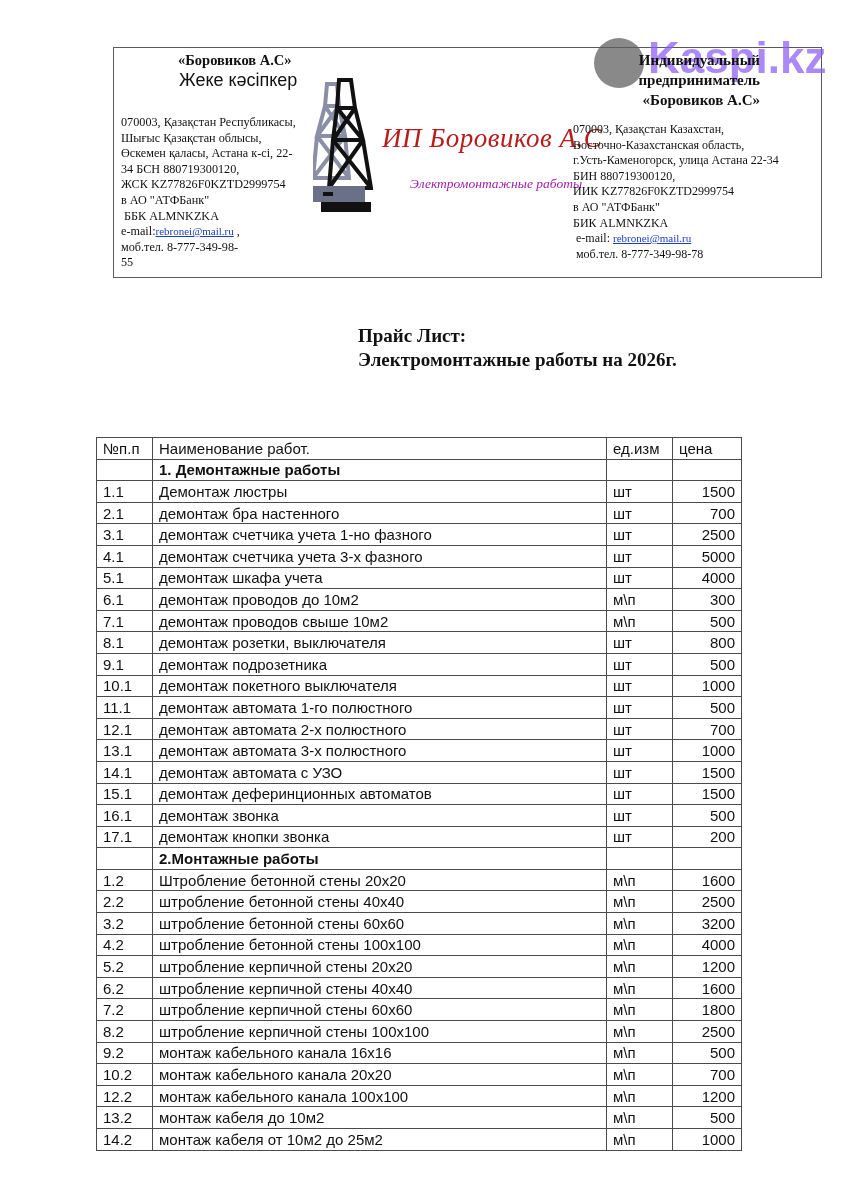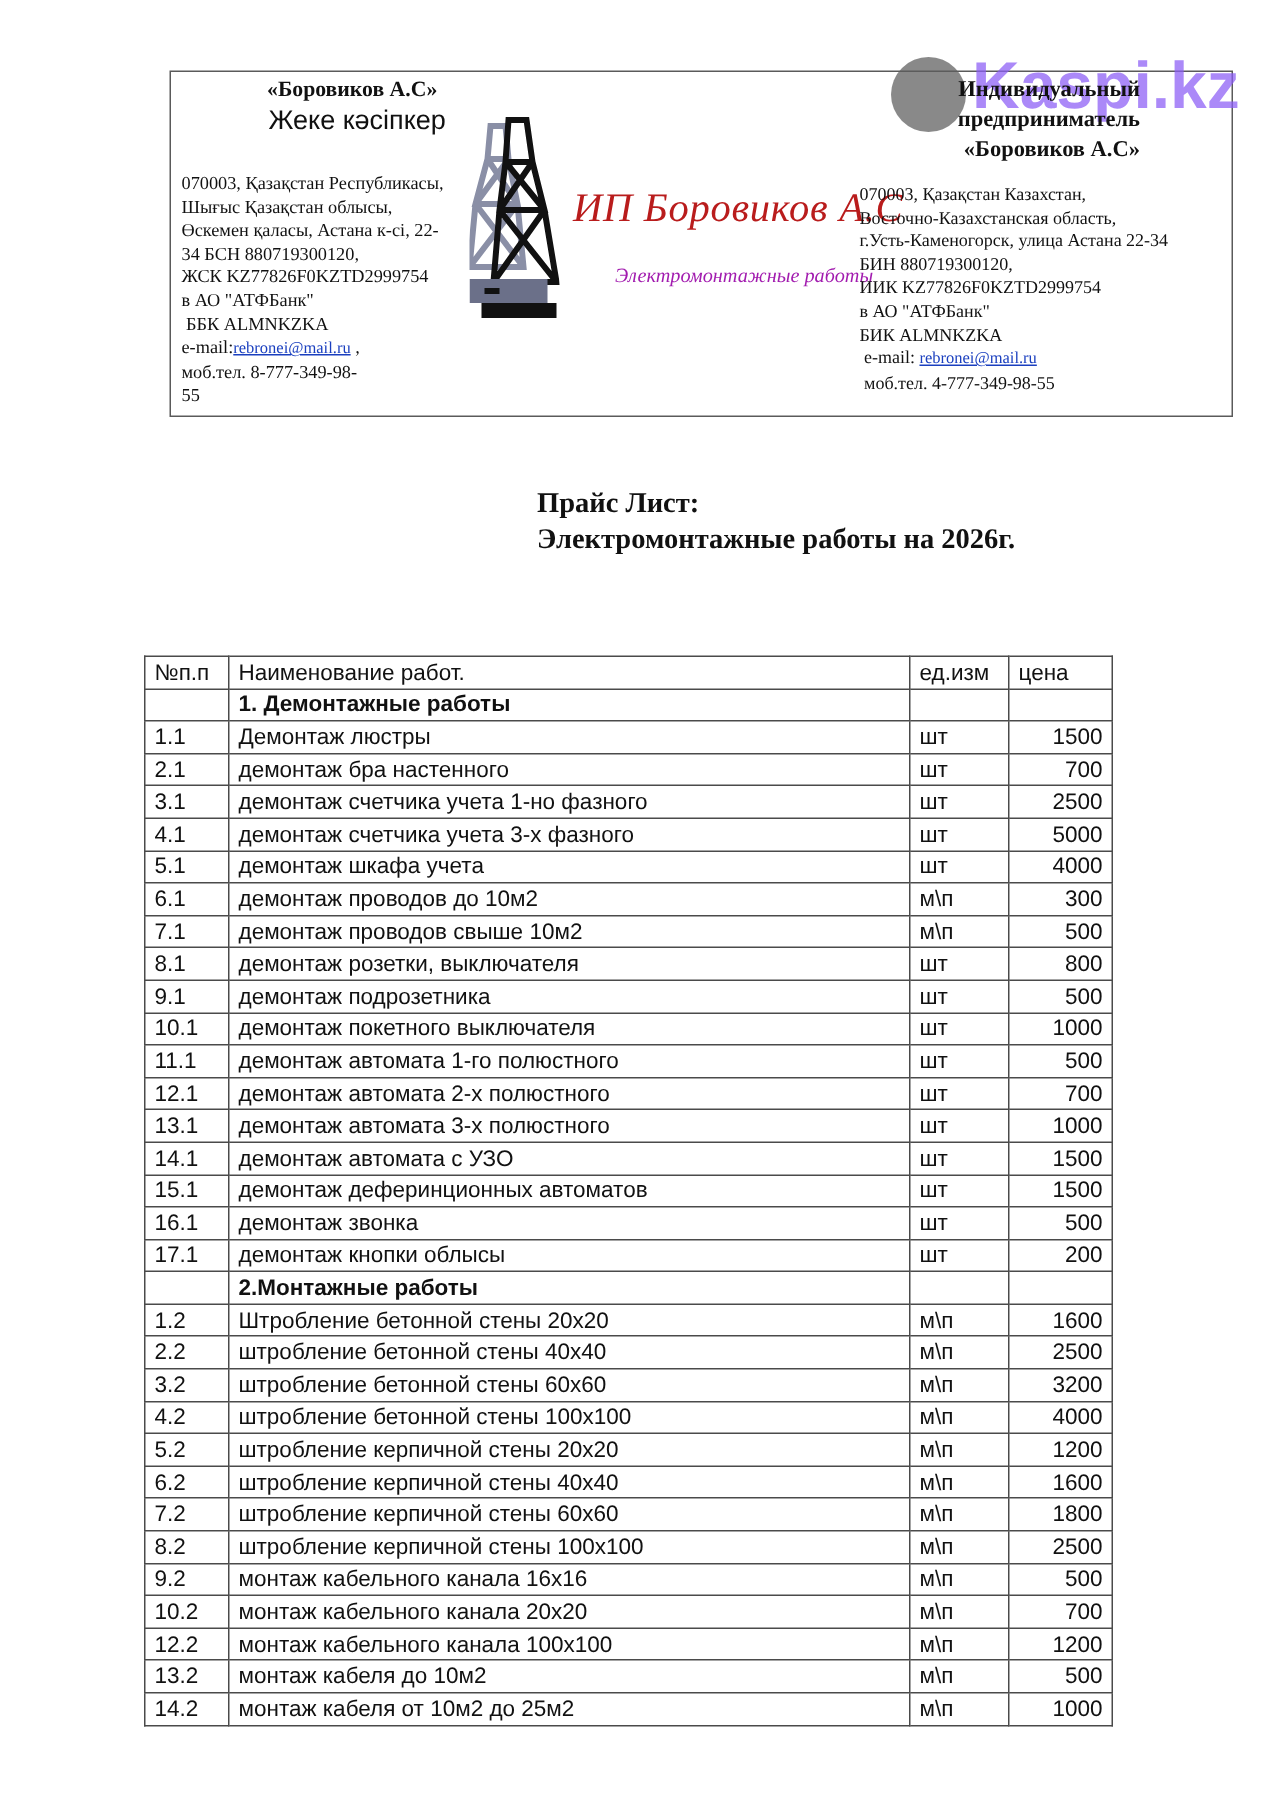--- a/index.html
+++ b/index.html
@@ -90,21 +90,21 @@
 </div>
 <div class="right-addr serif">
   <div>070003, Қазақстан Казахстан,</div>
   <div>Восточно-Казахстанская область,</div>
   <div>г.Усть-Каменогорск, улица Астана 22-34</div>
   <div>БИН 880719300120,</div>
   <div>ИИК KZ77826F0KZTD2999754</div>
   <div>в АО "АТФБанк"</div>
   <div>БИК ALMNKZKA</div>
   <div><span style="white-space:pre"> e-mail: </span><span class="link" style="font-size:11px">rebronei@mail.ru</span></div>
-  <div style="white-space:pre"> моб.тел. 4-777-349-98-55</div>
+  <div style="white-space:pre"> моб.тел. 8-777-349-98-78</div>
 </div>
 
 <div class="doc-title serif">
   <div>Прайс Лист:</div>
   <div>Электромонтажные работы на 2026г.</div>
 </div>
 
 <table class="price">
   <thead>
     <tr>
@@ -212,21 +212,21 @@
         <td class="c-price">1500</td>
       </tr>
       <tr class="item">
         <td class="c-num">16.1</td>
         <td class="c-name">демонтаж звонка</td>
         <td class="c-unit">шт</td>
         <td class="c-price">500</td>
       </tr>
       <tr class="item">
         <td class="c-num">17.1</td>
-        <td class="c-name">демонтаж кнопки облысы</td>
+        <td class="c-name">демонтаж кнопки звонка</td>
         <td class="c-unit">шт</td>
         <td class="c-price">200</td>
       </tr>
       <tr class="section">
         <td class="c-num"></td>
         <td class="c-name">2.Монтажные работы</td>
         <td class="c-unit"></td>
         <td class="c-price"></td>
       </tr>
       <tr class="item">

